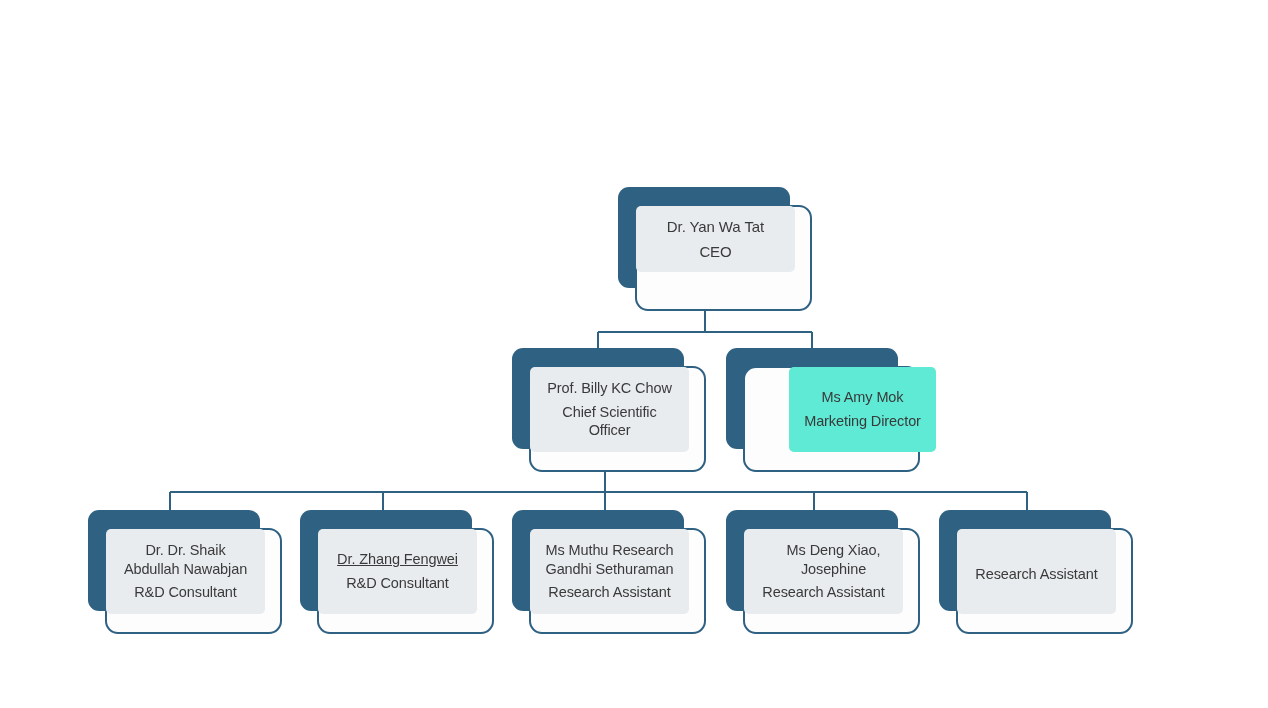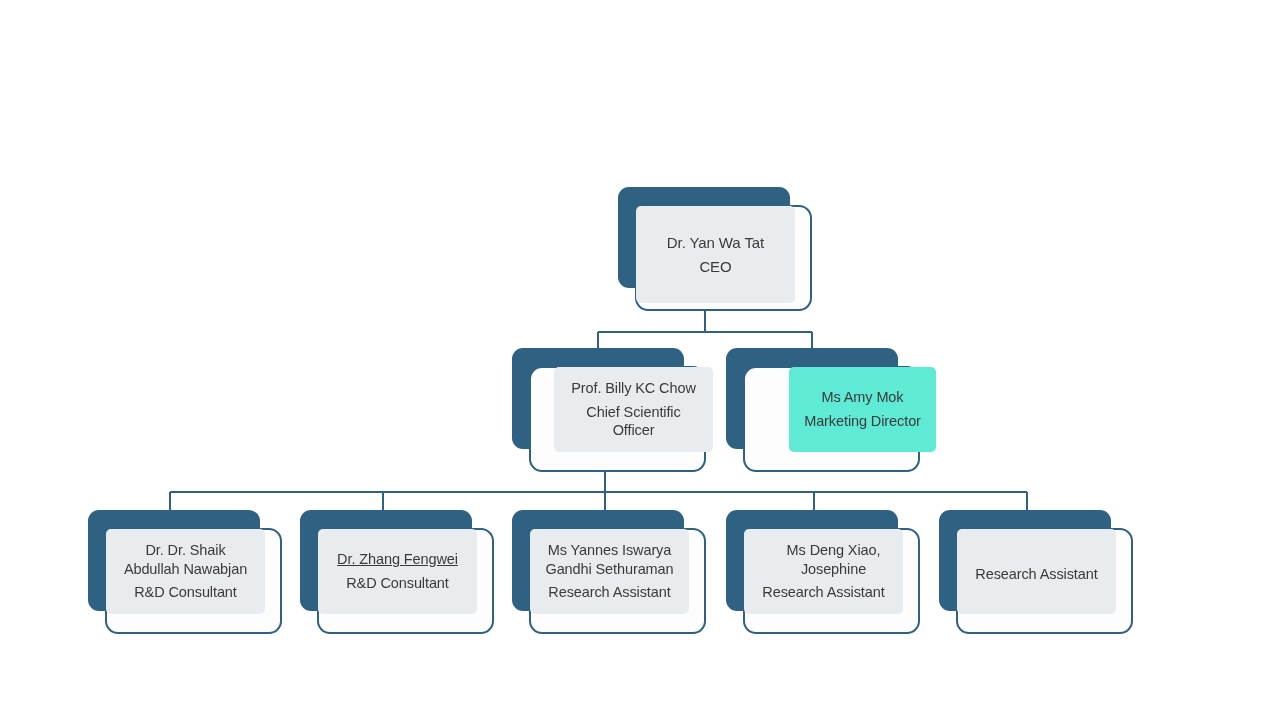--- a/index.html
+++ b/index.html
@@ -86,29 +86,29 @@
       <line x1="383" y1="492" x2="383" y2="513" stroke="#2F6183" stroke-width="1.9" shape-rendering="crispEdges"></line>
       <line x1="605" y1="492" x2="605" y2="513" stroke="#2F6183" stroke-width="1.9" shape-rendering="crispEdges"></line>
       <line x1="814" y1="492" x2="814" y2="513" stroke="#2F6183" stroke-width="1.9" shape-rendering="crispEdges"></line>
       <line x1="1027" y1="492" x2="1027" y2="513" stroke="#2F6183" stroke-width="1.9" shape-rendering="crispEdges"></line>
     </svg>
 
   <div id="nodes-layer">
       <div class="node lvl0">
         <div class="node-shadow" style="left: 618px; top: 187px; width: 172px; height: 101px; background: rgb(47, 97, 131);"></div>
         <div class="node-card" style="left: 635px; top: 205px; width: 177px; height: 106px; background: rgb(253, 253, 254); border-color: rgb(47, 97, 131);"></div>
-        <div class="node-panel" style="left: 636px; top: 206px; width: 159px; height: 97px; background: rgb(232, 236, 239);">
+        <div class="node-panel" style="left: 636px; top: 206px; width: 159px; height: 66px; background: rgb(232, 236, 239);">
           <div class="node-name" style="color: rgb(58, 58, 58);">Dr. Yan Wa Tat</div>
           <div class="node-title" style="color: rgb(58, 58, 58);">CEO</div>
         </div>
       </div>
       <div class="node lvl1">
         <div class="node-shadow" style="left: 512px; top: 348px; width: 172px; height: 101px; background: rgb(47, 97, 131);"></div>
         <div class="node-card" style="left: 529px; top: 366px; width: 177px; height: 106px; background: rgb(253, 253, 254); border-color: rgb(47, 97, 131);"></div>
-        <div class="node-panel" style="left: 554px; top: 367px; width: 159px; height: 85px; background: rgb(232, 236, 239);">
+        <div class="node-panel" style="left: 530px; top: 367px; width: 159px; height: 85px; background: rgb(232, 236, 239);">
           <div class="node-name" style="color: rgb(58, 58, 58);">Prof. Billy KC Chow</div>
           <div class="node-title" style="color: rgb(58, 58, 58);">Chief Scientific
 Officer</div>
         </div>
       </div>
       <div class="node lvl1">
         <div class="node-shadow" style="left: 726px; top: 348px; width: 172px; height: 101px; background: rgb(47, 97, 131);"></div>
         <div class="node-card" style="left: 743px; top: 366px; width: 177px; height: 106px; background: rgb(253, 253, 254); border-color: rgb(47, 97, 131);"></div>
         <div class="node-panel" style="left: 744px; top: 367px; width: 147px; height: 85px; background: #5eead4; margin-left: 45px;">
           <div class="node-name" style="color: rgb(58, 58, 58);">Ms Amy Mok</div>
@@ -129,21 +129,21 @@
         <div class="node-card" style="left: 317px; top: 528px; width: 177px; height: 106px; background: rgb(253, 253, 254); border-color: rgb(47, 97, 131);"></div>
         <div class="node-panel" style="left: 318px; top: 529px; width: 159px; height: 85px; background: rgb(232, 236, 239);">
           <div class="node-name" style="color: rgb(58, 58, 58); text-decoration: underline;">Dr. Zhang Fengwei</div>
           <div class="node-title" style="color: rgb(58, 58, 58);">R&amp;D Consultant</div>
         </div>
       </div>
       <div class="node lvl2">
         <div class="node-shadow" style="left: 512px; top: 510px; width: 172px; height: 101px; background: rgb(47, 97, 131);"></div>
         <div class="node-card" style="left: 529px; top: 528px; width: 177px; height: 106px; background: rgb(253, 253, 254); border-color: rgb(47, 97, 131);"></div>
         <div class="node-panel" style="left: 530px; top: 529px; width: 159px; height: 85px; background: rgb(232, 236, 239);">
-          <div class="node-name" style="color: rgb(58, 58, 58);">Ms Yannes Iswarya
+          <div class="node-name" style="color: rgb(58, 58, 58);">Ms Muthu Research
 Gandhi Sethuraman</div>
           <div class="node-title" style="color: rgb(58, 58, 58);">Research Assistant</div>
         </div>
       </div>
       <div class="node lvl2">
         <div class="node-shadow" style="left: 726px; top: 510px; width: 172px; height: 101px; background: rgb(47, 97, 131);"></div>
         <div class="node-card" style="left: 743px; top: 528px; width: 177px; height: 106px; background: rgb(253, 253, 254); border-color: rgb(47, 97, 131);"></div>
         <div class="node-panel" style="left: 744px; top: 529px; width: 159px; height: 85px; background: rgb(232, 236, 239);">
           <div class="node-name" style="color: rgb(58, 58, 58); margin-left: 20px;">Ms Deng Xiao,
 Josephine</div>

